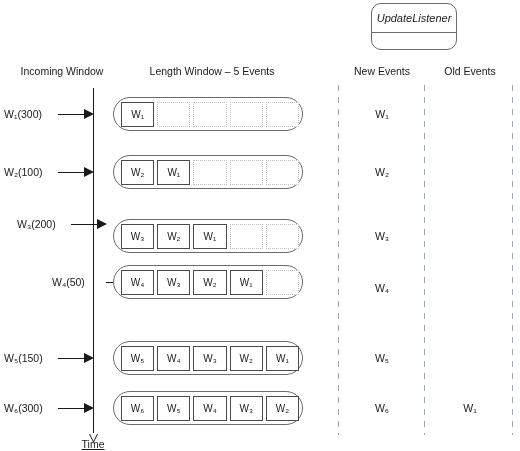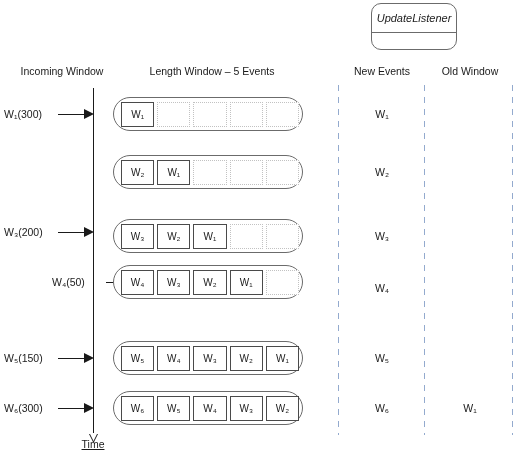--- a/index.html
+++ b/index.html
@@ -189,21 +189,21 @@
 <div id="canvas">
 
   <div class="listener-box">
     <div class="listener-title">UpdateListener</div>
     <div class="listener-body"></div>
   </div>
 
   <div class="col-header" style="left:62px; top:65px;">Incoming Window</div>
   <div class="col-header" style="left:212px; top:65px;">Length Window – 5 Events</div>
   <div class="col-header" style="left:382px; top:65px;">New Events</div>
-  <div class="col-header" style="left:470px; top:65px;">Old Window</div>
+  <div class="col-header" style="left:470px; top:65px;">Old Events</div>
 
   <div class="timeline-axis"></div>
   <div class="timeline-arrowhead">
     <svg width="9" height="9" viewBox="0 0 9 9">
       <path d="M0.5 0 L4.5 8 L8.5 0" fill="none" stroke="#1a1a1a" stroke-width="1"></path>
     </svg>
   </div>
   <div class="timeline-label">Time</div>
 
   <div class="dash-line" style="left:338px;"></div>
@@ -220,31 +220,38 @@
   <div class="window-pill" style="top:97px;">
     <div class="cell filled">W₁</div>
     <div class="cell empty"></div>
     <div class="cell empty"></div>
     <div class="cell empty"></div>
     <div class="cell empty"></div>
   </div>
   <div class="out-label" style="left:382px; top:108px;">W₁</div>
   <div class="out-label" style="left:470px; top:108px;"></div>
 
+  <div class="incoming-row" style="top:164px;">
+    <span class="incoming-label">W₂(100)</span>
+    <span class="incoming-arrow">
+      <span class="shaft"></span>
+        <span class="head"></span>
+    </span>
+  </div>
   <div class="window-pill" style="top:155px;">
     <div class="cell filled">W₂</div>
     <div class="cell filled">W₁</div>
     <div class="cell empty"></div>
     <div class="cell empty"></div>
     <div class="cell empty"></div>
   </div>
   <div class="out-label" style="left:382px; top:166px;">W₂</div>
   <div class="out-label" style="left:470px; top:166px;"></div>
 
-  <div class="incoming-row" style="top:224px;">
+  <div class="incoming-row" style="top:216px;margin-left:13px;">
     <span class="incoming-label">W₃(200)</span>
     <span class="incoming-arrow">
       <span class="shaft"></span>
         <span class="head"></span>
     </span>
   </div>
   <div class="window-pill" style="top:219px;">
     <div class="cell filled">W₃</div>
     <div class="cell filled">W₂</div>
     <div class="cell filled">W₁</div>

